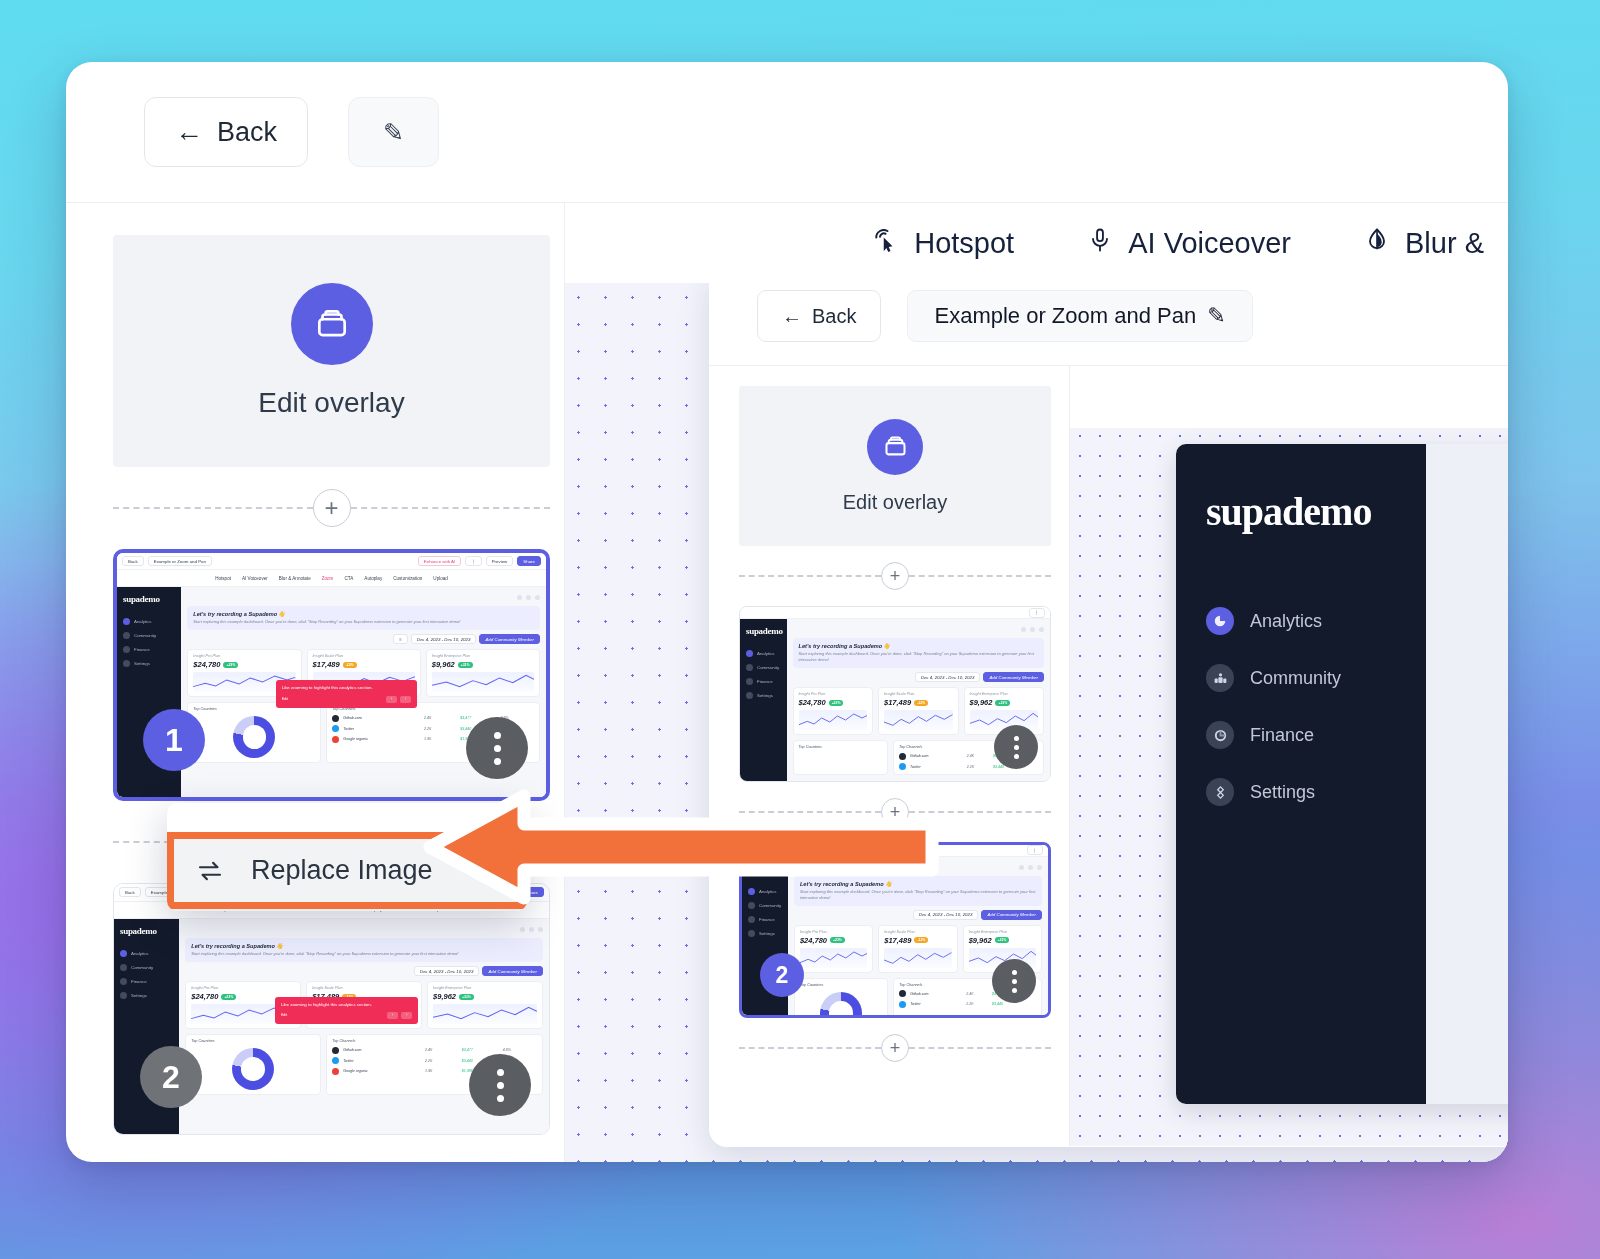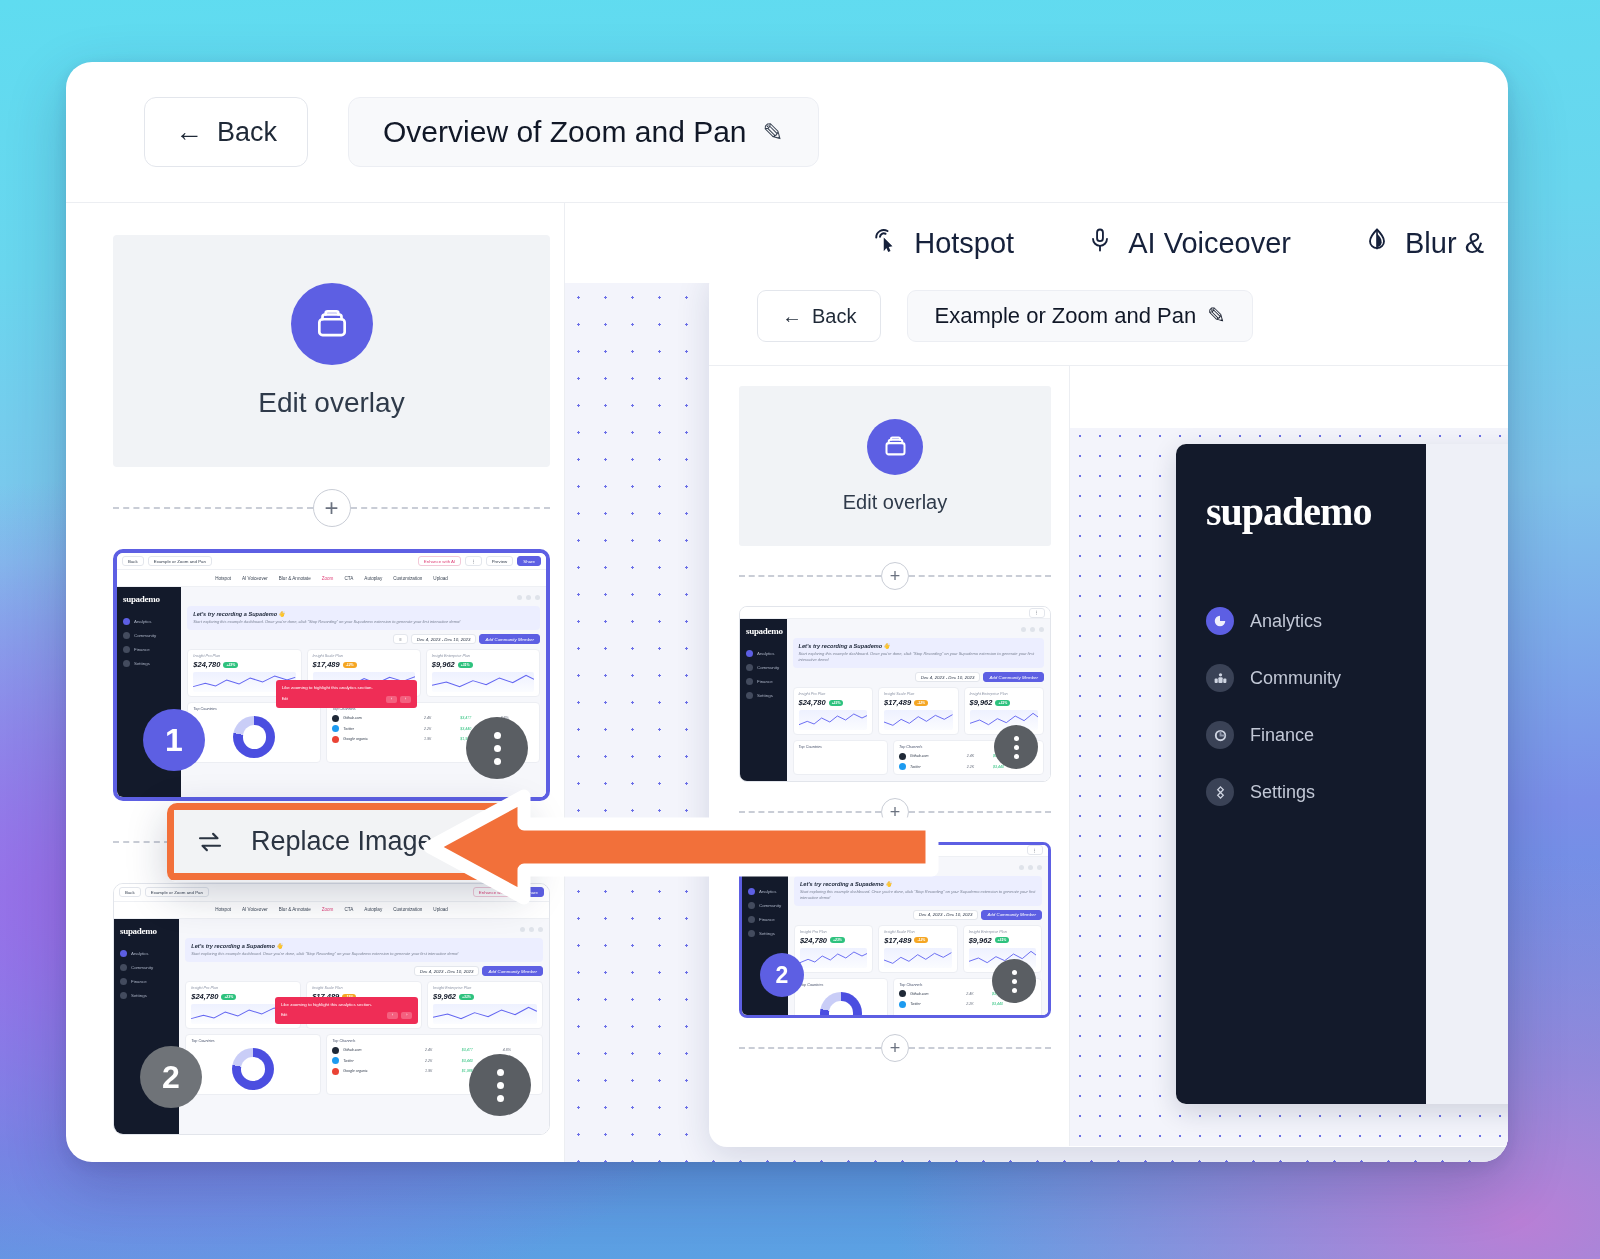--- a/index.html
+++ b/index.html
@@ -191,40 +191,39 @@
   .np-ico.act{ background:#5d5fe3; }
   .np-main{ flex:1; background:#eef0f7; }
 
   
   .ctx-menu{
     position:absolute; left:167px; top:803px; width:360px; background:#fff;
     border-radius:10px; box-shadow:0 12px 40px rgba(20,30,70,.22); overflow:hidden; z-index:40;
   }
   .ctx-item{ display:flex; align-items:center; gap:26px; height:77px; padding-left:28px;
     font-size:27px; color:#2b3442; }
-  .ctx-item.hl{ background:#f2f3f5; box-shadow:inset 0 0 0 7px #f2703a; }
+  .ctx-item.hl{ background:#f2f3f5; box-shadow:inset 0 0 0 7px #f2703a;margin-top:29px; }
   .ctx-sep{ height:1px; background:#eceef2; margin:0 0; }
   .ctx-ico{ width:30px; height:30px; color:#2b3442; display:flex; align-items:center; justify-content:center;}
 
   
   .arrow-wrap{ position:absolute; left:412px; top:766px; width:530px; height:150px; z-index:50; }
   .arrow-wrap svg{ width:100%; height:100%; display:block; }
 </style>
 </head>
 <body>
 
 <div class="app-window">
 
   <div class="topbar">
     <div class="btn-back">
       <span class="arr">←</span>
       <span>Back</span>
     </div>
     <div class="title-field">
-      <span>Overview of Zoom and Pan</span>
       <span class="pencil">✎</span>
     </div>
   </div>
   <div class="divider"></div>
 
   <div class="split">
 
     <div class="left-pane">
 
       <div class="overlay-card">

